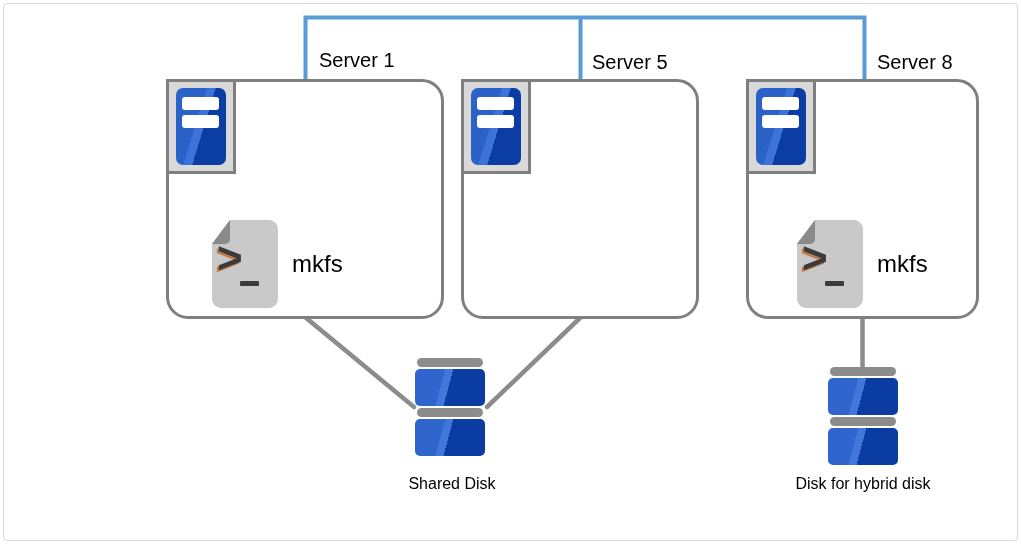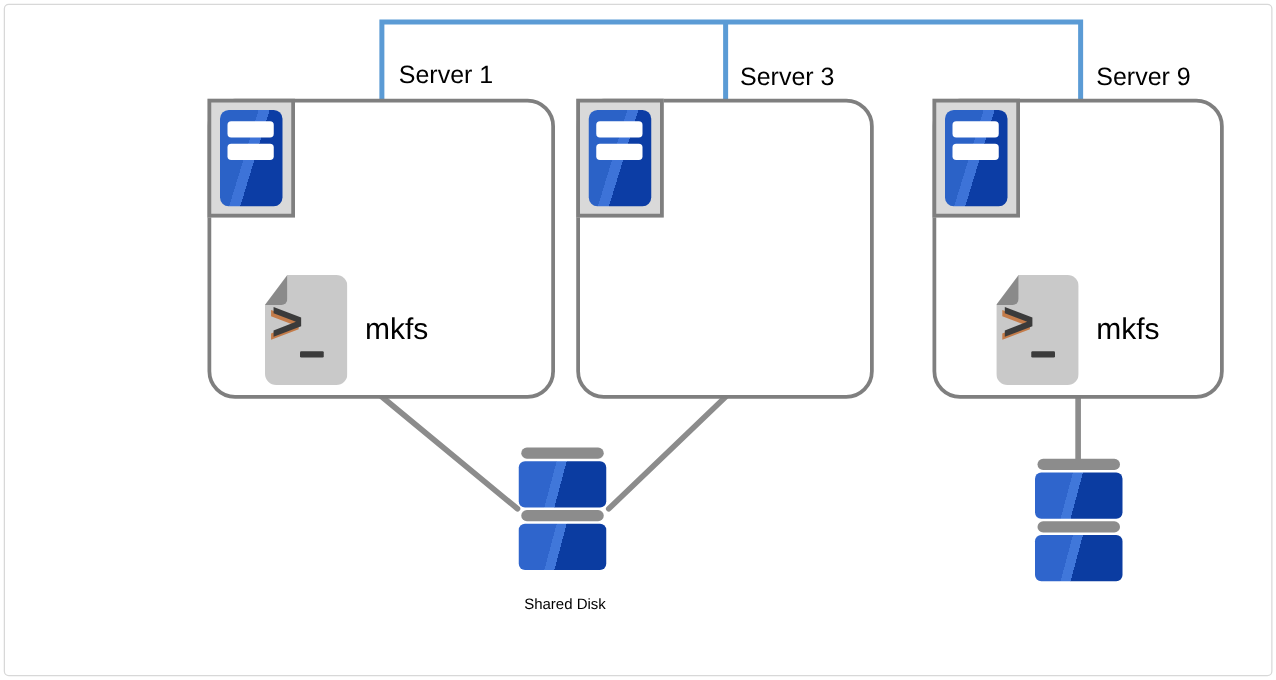--- a/index.html
+++ b/index.html
@@ -85,39 +85,39 @@
   #disk-shared{left:415px;top:358px;}
   #disk-single{left:828px;top:367px;}
   .disk-bar{width:66px;height:9px;margin:0 auto;background:var(--line-gray);border-radius:4.5px;}
   .disk-platter{
     width:70px;height:37px;margin-top:2px;border-radius:5px;
     background:linear-gradient(105deg,var(--disk-blue-light) 0%,var(--disk-blue-light) 38%,
       var(--disk-blue-sheen) 38%,var(--disk-blue-sheen) 48%,var(--disk-blue-dark) 48%);
   }
   .disk-bar.mid{margin-top:2px;}
 
-  .disk-label{position:absolute;text-align:center;font-size:12px;line-height:25px;}
+  .disk-label{position:absolute;text-align:center;font-size:16px;line-height:25px;}
   #disk-label-shared{left:312px;top:471px;width:280px;}
   #disk-label-single{left:733px;top:471px;width:260px;}
 </style>
 </head>
 <body>
 
 <div id="canvas">
 
   <svg class="wires" viewBox="0 0 1021 544">
     <path class="wire-blue" d="M305.5,82 L305.5,17.5 L864.5,17.5 L864.5,82 M580.5,17.5 L580.5,82"></path>
     <path class="wire-gray" d="M305,317 L414,407 M581,317 L487,407 M862.5,316 L862.5,369"></path>
   </svg>
 
   <div class="outer-frame"></div>
 
   <div class="server-label" id="server-label-1">Server 1</div>
-  <div class="server-label" id="server-label-2">Server 3</div>
-  <div class="server-label" id="server-label-3">Server 9</div>
+  <div class="server-label" id="server-label-2">Server 5</div>
+  <div class="server-label" id="server-label-3">Server 8</div>
 
   <div class="server-box" id="server-box-1">
     <div class="tower-frame">
       <div class="tower">
         <div class="tower-slot s1"></div>
         <div class="tower-slot s2"></div>
       </div>
     </div>
     <div class="mkfs-row" id="mkfs-row-1">
       <div class="script-icon">
@@ -168,15 +168,16 @@
     <div class="disk-bar"></div>
     <div class="disk-platter"></div>
     <div class="disk-bar mid"></div>
     <div class="disk-platter"></div>
   </div>
 
   <div class="disk-label" id="disk-label-shared">
     <div>Shared Disk</div>
   </div>
   <div class="disk-label" id="disk-label-single">
+    <div>Disk for hybrid disk</div>
   </div>
 
 </div>
 
 </body></html>

